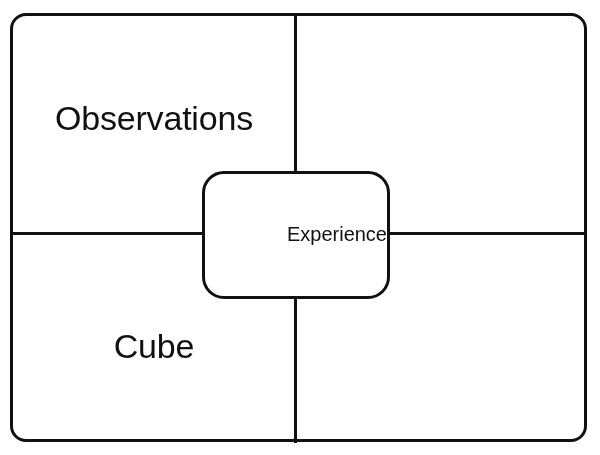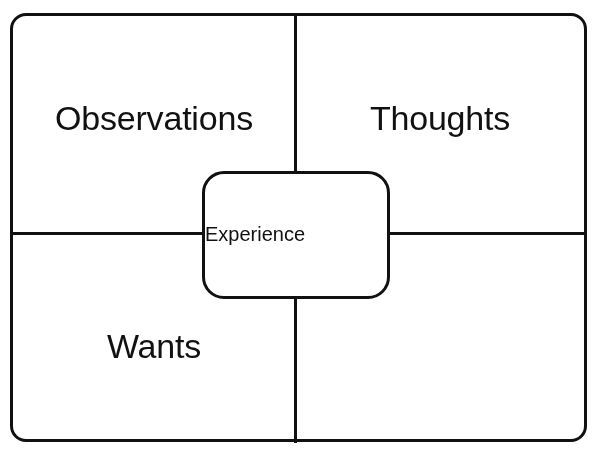--- a/index.html
+++ b/index.html
@@ -113,21 +113,21 @@
     left: 202px;
     top: 171px;
     width: 188px;
     height: 128px;
     box-sizing: border-box;
     border: 3.5px solid #111111;
     border-radius: 22px;
     background: #ffffff;
     display: flex;
     flex-direction: column;
-    align-items: flex-start;
+    align-items: flex-end;
     justify-content: center;
   }
   .center-line {
     font-size: 20px;
     line-height: 1.28;
     color: #111111;
     text-align: center;
     white-space: nowrap;
   }
 </style>
@@ -140,26 +140,23 @@
 
   <div class="divider-vertical-top"></div>
   <div class="divider-vertical-bottom"></div>
   <div class="divider-horizontal-left"></div>
   <div class="divider-horizontal-right"></div>
 
   <div class="quadrant quadrant-observations">
     <span>Observations</span>
   </div>
 
-  <div class="quadrant quadrant-thoughts">
-    <span>Thoughts</span>
-  </div>
 
   <div class="quadrant quadrant-wants">
-    <span>Wants</span>
+    <span>Cube</span>
   </div>
 
 
   <div class="center-node">
     <span class="center-line">Experience</span>
   </div>
 
 </div>
 
 </body></html>

